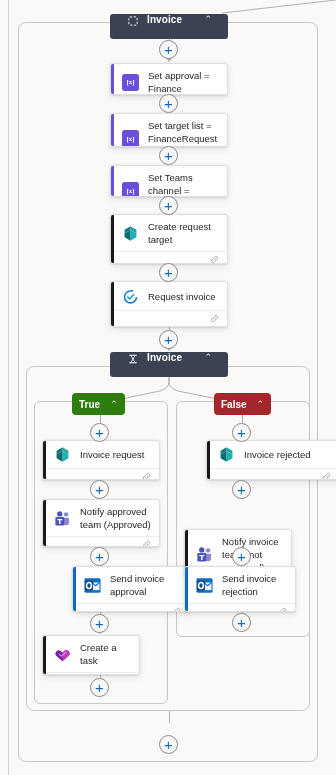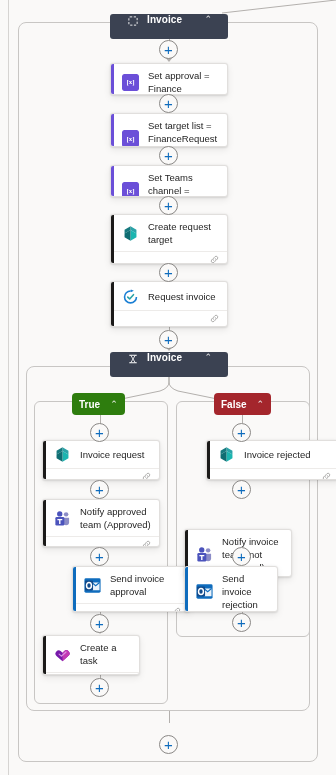--- a/index.html
+++ b/index.html
@@ -501,21 +501,21 @@
             </svg>
           </span>
           <div class="card-title">Notify invoice team (not approved)</div>
         </div>
       </div>
     </div>
     <div class="vline" style="left: 242px; top: 547px; height: 0px;"></div>
     <div class="plus" title="Insert a new step" style="left: 232px; top: 546.5px;">+</div>
     <div class="vline" style="left: 242px; top: 566.5px; height: 0px;"></div>
     <div class="arrow" style="left: 238px; top: 560px;"></div>
-    <div class="card" style="left: 184px; top: 566px; width: 94px; height: 46px;">
+    <div class="card" style="left: 184px; top: 566px; width: 112px; height: 46px;">
       <div class="card-accent ac-blue"></div>
       <div class="card-inner">
         <div class="card-main">
           <span class="card-icon">
             <svg viewBox="0 0 16 16" width="17" height="17">
               <rect x="0.4" y="1.2" width="15.2" height="13.6" rx="1.4" fill="#0f6cbd"></rect>
               <path d="M7.4 5.2 h7.2 v7.2 h-7.2 z" fill="#ffffff" opacity=".92"></path>
               <path d="M7.4 5.2 L11 8.2 L14.6 5.2" fill="none" stroke="#0f6cbd" stroke-width="1"></path>
               <rect x="0.9" y="3.2" width="7.6" height="9.6" rx="1.1" fill="#114a8b"></rect>
               <ellipse cx="4.7" cy="8" rx="2.3" ry="2.9" fill="none" stroke="#ffffff" stroke-width="1.4"></ellipse>

